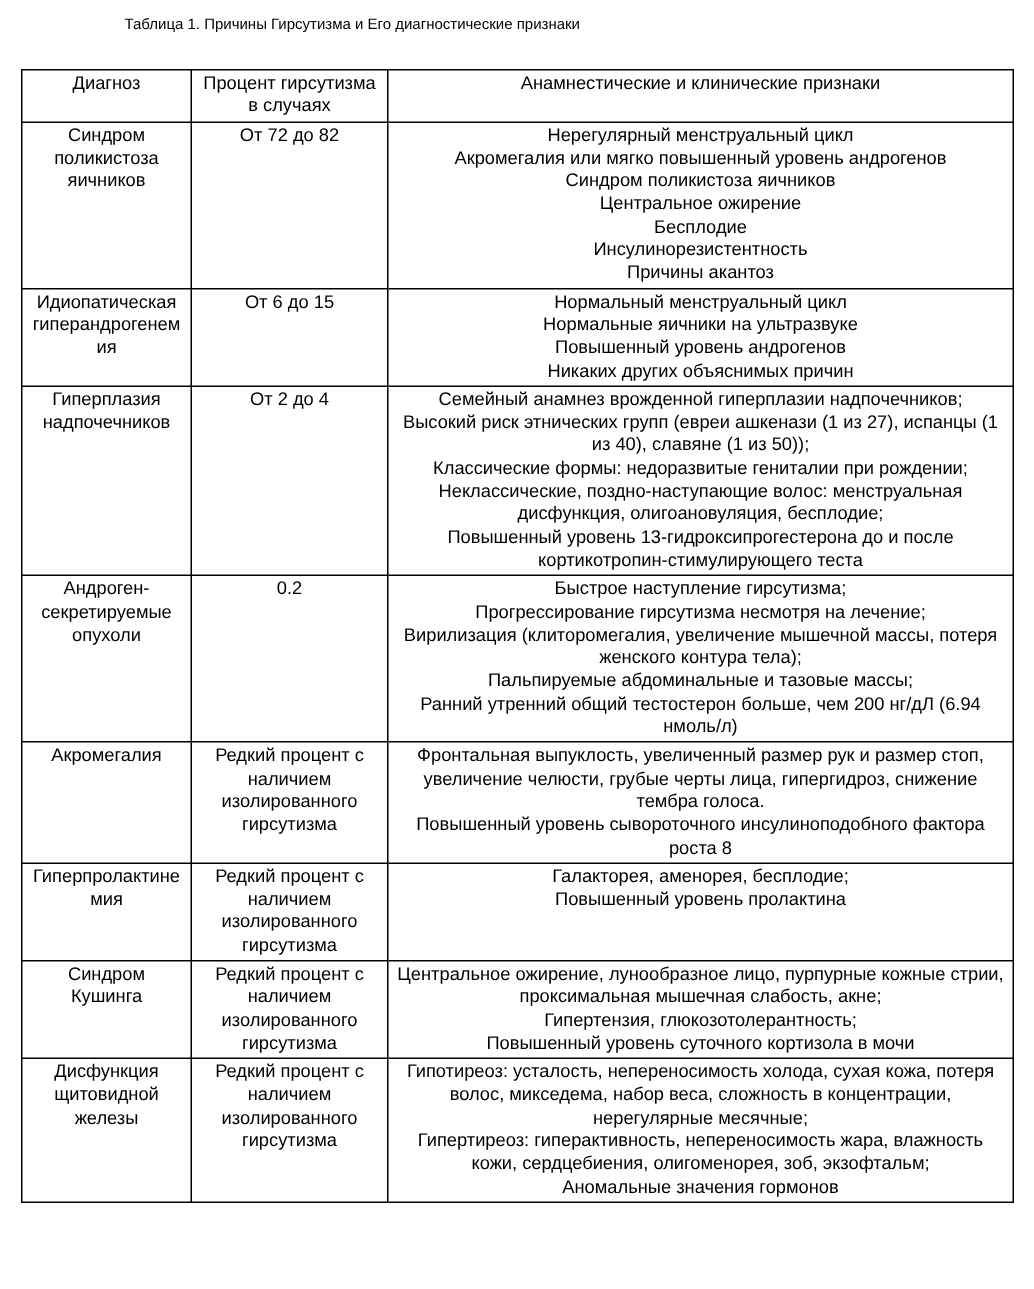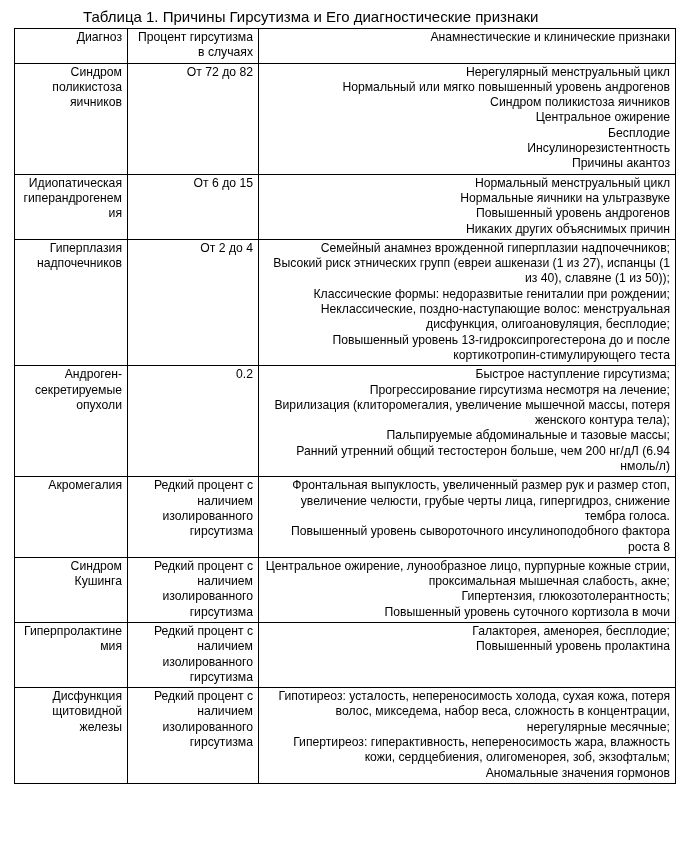--- a/index.html
+++ b/index.html
@@ -9,40 +9,40 @@
     background: #ffffff;
   }
   body {
     width: 689px;
     height: 859px;
     font-family: "Liberation Sans", "DejaVu Sans", sans-serif;
     color: #000000;
     overflow: hidden;
   }
   .doc-title {
-    font-size: 15px;
+    font-size: 10px;
     line-height: 15px;
-    margin: 9px 0 4px 83px;
+    margin: 9px 0 22px 83px;
     white-space: nowrap;
   }
   table.main-table {
     border-collapse: collapse;
     table-layout: fixed;
     margin-left: 14px;
     width: 661px;
   }
   col.c1 { width: 113px; }
   col.c2 { width: 131px; }
   col.c3 { width: 417px; }
   th, td {
     border: 1px solid #000000;
     font-size: 12.2px;
     line-height: 15.3px;
     font-weight: 400;
-    text-align: right;
+    text-align: center;
     vertical-align: top;
     padding: 1px 5px 2px 5px;
     word-wrap: break-word;
     overflow-wrap: break-word;
     word-break: break-word;
     background: #ffffff;
   }
   .sign-line { min-height: 15.3px; }
 </style>
 </head>
@@ -62,21 +62,21 @@
         <th>Процент гирсутизма в случаях</th>
         <th>Анамнестические и клинические признаки</th>
       </tr>
     </thead>
     <tbody id="table-body">
   <tr>
     <td>Синдром поликистоза яичников</td>
     <td>От 72 до 82</td>
     <td>
             <div class="sign-line">Нерегулярный менструальный цикл</div>
-            <div class="sign-line">Нормальный или мягко повышенный уровень андрогенов</div>
+            <div class="sign-line">Акромегалия или мягко повышенный уровень андрогенов</div>
             <div class="sign-line">Синдром поликистоза яичников</div>
             <div class="sign-line">Центральное ожирение</div>
             <div class="sign-line">Бесплодие</div>
             <div class="sign-line">Инсулинорезистентность</div>
             <div class="sign-line">Причины акантоз</div>
           </td>
   </tr>
 
   <tr>
     <td>Идиопатическая гиперандрогенемия</td>
@@ -117,35 +117,35 @@
   <tr>
     <td>Акромегалия</td>
     <td>Редкий процент с наличием изолированного гирсутизма</td>
     <td>
             <div class="sign-line">Фронтальная выпуклость, увеличенный размер рук и размер стоп, увеличение челюсти, грубые черты лица, гипергидроз, снижение тембра голоса.</div>
             <div class="sign-line">Повышенный уровень сывороточного инсулиноподобного фактора роста 8</div>
           </td>
   </tr>
 
   <tr>
+    <td>Гиперпролактинемия</td>
+    <td>Редкий процент с наличием изолированного гирсутизма</td>
+    <td>
+            <div class="sign-line">Галакторея, аменорея, бесплодие;</div>
+            <div class="sign-line">Повышенный уровень пролактина</div>
+          </td>
+  </tr>
+
+  <tr>
     <td>Синдром Кушинга</td>
     <td>Редкий процент с наличием изолированного гирсутизма</td>
     <td>
             <div class="sign-line">Центральное ожирение, лунообразное лицо, пурпурные кожные стрии, проксимальная мышечная слабость, акне;</div>
             <div class="sign-line">Гипертензия, глюкозотолерантность;</div>
             <div class="sign-line">Повышенный уровень суточного кортизола в мочи</div>
-          </td>
-  </tr>
-
-  <tr>
-    <td>Гиперпролактинемия</td>
-    <td>Редкий процент с наличием изолированного гирсутизма</td>
-    <td>
-            <div class="sign-line">Галакторея, аменорея, бесплодие;</div>
-            <div class="sign-line">Повышенный уровень пролактина</div>
           </td>
   </tr>
 
   <tr>
     <td>Дисфункция щитовидной железы</td>
     <td>Редкий процент с наличием изолированного гирсутизма</td>
     <td>
             <div class="sign-line">Гипотиреоз: усталость, непереносимость холода, сухая кожа, потеря волос, микседема, набор веса, сложность в концентрации, нерегулярные месячные;</div>
             <div class="sign-line">Гипертиреоз: гиперактивность, непереносимость жара, влажность кожи, сердцебиения, олигоменорея, зоб, экзофтальм;</div>
             <div class="sign-line">Аномальные значения гормонов</div>

